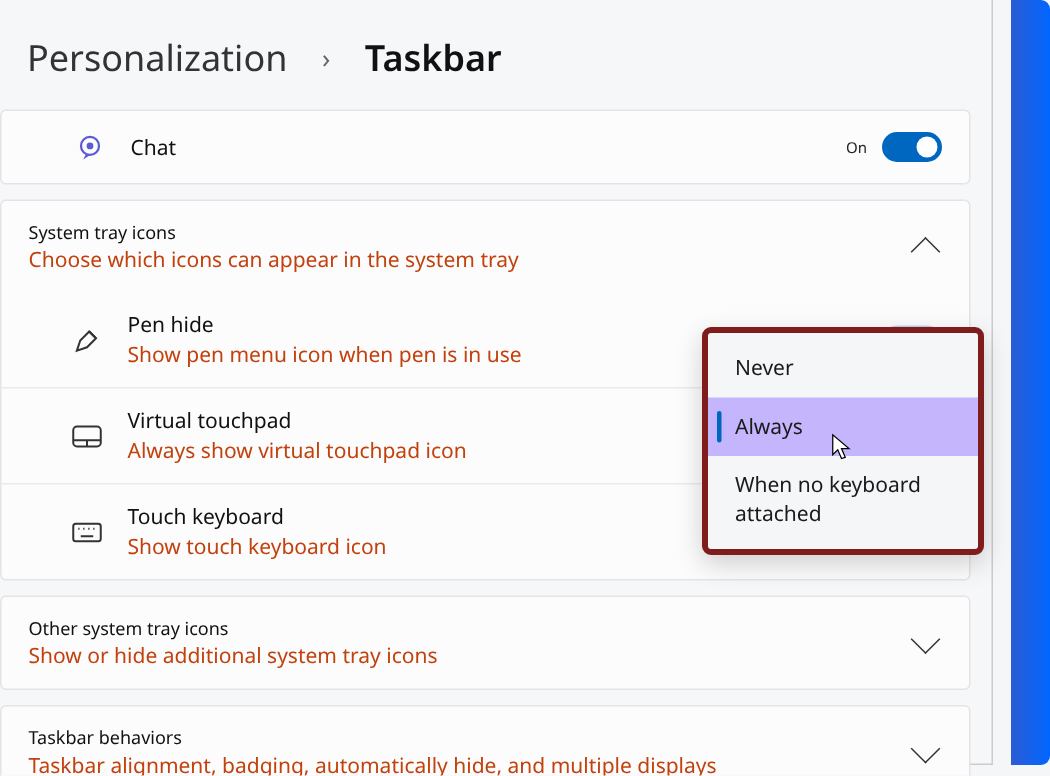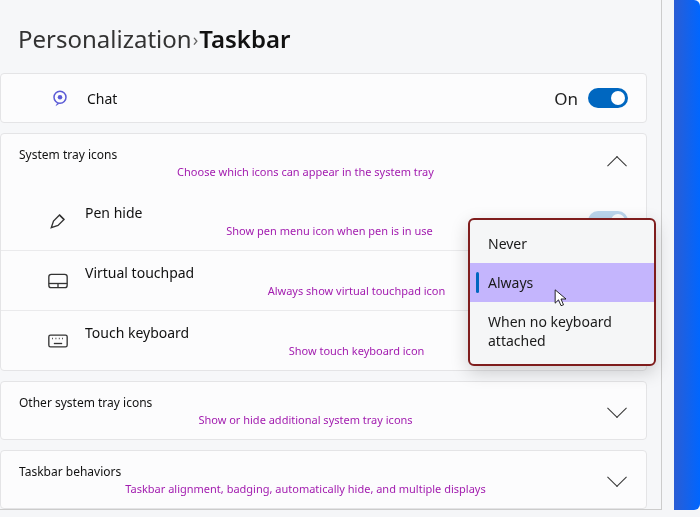--- a/index.html
+++ b/index.html
@@ -25,21 +25,21 @@
     top: 0; right: 0;
     width: 26px; height: 510px;
     background: linear-gradient(to right, #2b5dd4, #0066ff);
     border-top-right-radius: 6px;
     border-bottom-right-radius: 6px;
   }
   .breadcrumb {
     display: flex;
     align-items: center;
     padding: 22px 18px 18px 18px;
-    gap: 1px;
+    gap: 23px;
     font-size: 24px;
     color: #333;
   }
   .breadcrumb .parent { font-weight: 400; color: #333; }
   .breadcrumb .chev { color: #666; font-size: 18px; }
   .breadcrumb .current { font-weight: 600; color: #111; }
   .card {
     background: #fcfcfd;
     border: 1px solid #e4e4e6;
     border-radius: 4px;
@@ -51,22 +51,22 @@
     padding: 10px 18px;
     min-height: 48px;
     gap: 14px;
   }
   .row .icon-slot {
     width: 26px; display: flex; align-items: center; justify-content: center;
     color: #333;
   }
   .row .main { flex: 1; display: flex; flex-direction: column; }
   .row .main .title { font-size: 14px; color: #111; }
-  .row .main .subtitle { font-size: 11px; color: #a21caf; margin-top: 1px; text-align: center; }
-  .row .trailing { display: flex; align-items: center; gap: 10px; font-size: 17px; color: #222; }
+  .row .main .subtitle { font-size: 14px; color: #c2410c; margin-top: 1px; }
+  .row .trailing { display: flex; align-items: center; gap: 10px; font-size: 10px; color: #222; }
   .header-row {
     padding: 12px 18px 12px 18px;
     display: flex; align-items: center;
   }
   .header-row .main .title { font-size: 12px; }
   .chevron {
     width: 14px; height: 14px; display: inline-block;
     border: solid #333;
     border-width: 0 1.5px 1.5px 0;
     padding: 3px;
@@ -85,21 +85,21 @@
   .toggle.on .knob { right: 3px; }
   .group .row + .row { border-top: 1px solid #eaeaec; }
   .group .row { padding: 12px 18px 12px 44px; }
 
   
   .dropdown {
     position: absolute;
     left: 468px; top: 218px;
     width: 188px;
     background: #f5f6f7;
-    border: 2px solid #7f1d1d;
+    border: 4px solid #7f1d1d;
     border-radius: 6px;
     box-shadow: 0 6px 18px rgba(0,0,0,0.18);
     padding: 4px 0;
     z-index: 50;
   }
   .dropdown .opt {
     padding: 10px 14px 10px 18px;
     font-size: 14px;
     color: #1a1a1a;
     position: relative;

